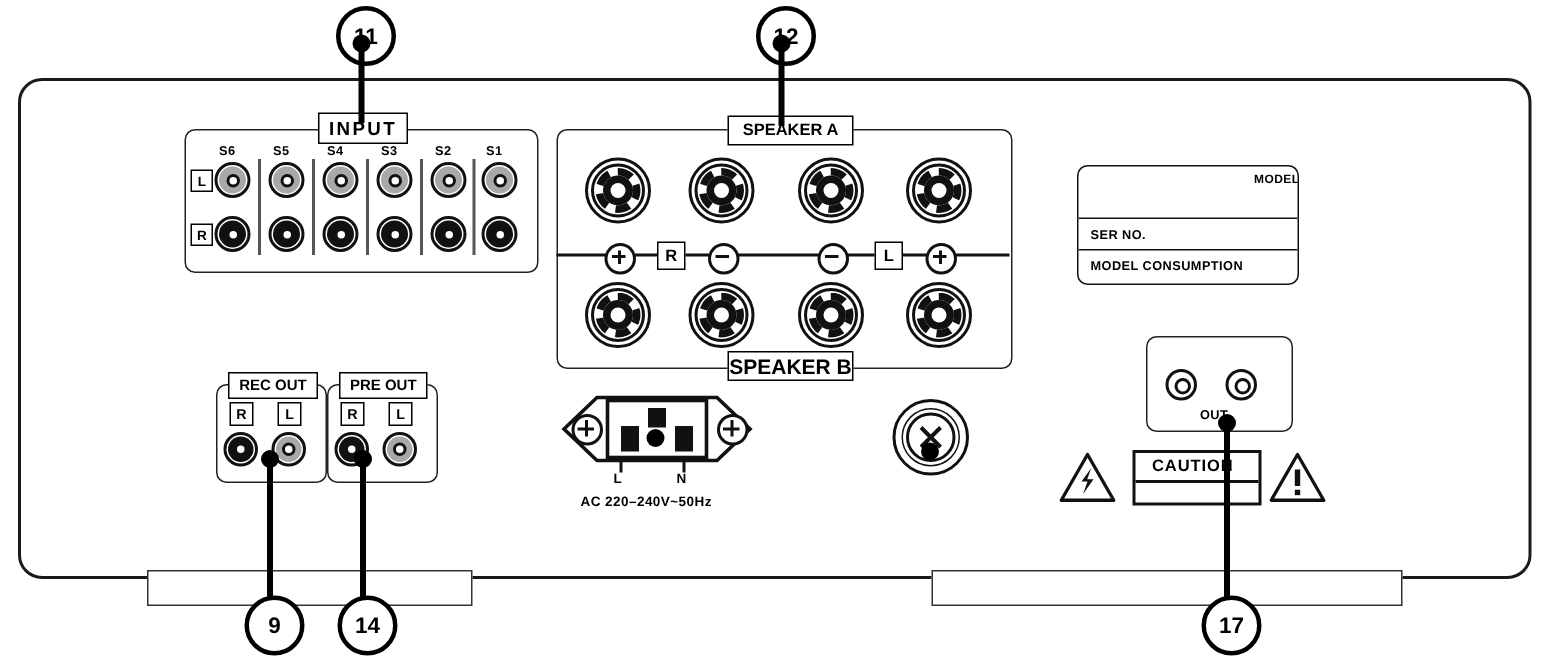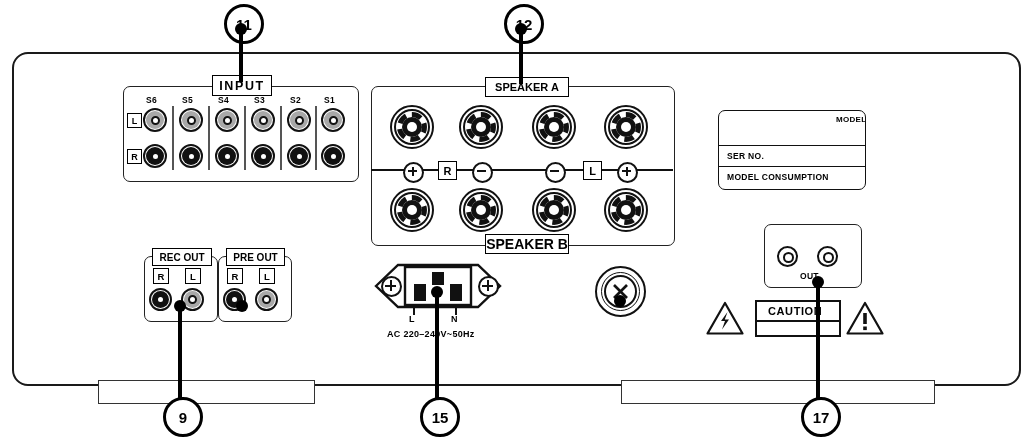--- a/index.html
+++ b/index.html
@@ -335,25 +335,25 @@
   <div class="callout" style="left:504px;top:4px;width:34px;height:80px;">
     <div class="bub" style="left:0;top:0;">12</div>
     <div class="stem" style="top:30px;height:50px;"></div>
   </div>
 
   <div class="callout" style="left:163px;top:305px;width:34px;height:125px;">
     <div class="stem" style="top:0;height:98px;"></div>
     <div class="bub" style="left:0;top:92px;">9</div>
   </div>
 
-
-  <div class="callout" style="left:420px;top:290px;width:34px;height:140px;">
-    <div class="stem" style="top:0;height:113px;"></div>
-    <div class="bub" style="left:0;top:107px;">15</div>
-  </div>
+  <div class="callout" style="left:225px;top:305px;width:34px;height:125px;">
+    <div class="stem" style="top:0;height:98px;"></div>
+    <div class="bub" style="left:0;top:92px;">14</div>
+  </div>
+
 
 
   <div class="callout" style="left:801px;top:280px;width:34px;height:150px;text-align:center;">
     <div class="stem" style="top:0;height:123px;"></div>
     <div class="bub" style="left:0;top:117px;">17</div>
   </div>
 
   <div class="abs" style="left:235px;top:23px;width:12px;height:12px;border-radius:50%;background:#000;z-index:21;"></div>
   <div class="abs" style="left:515px;top:23px;width:12px;height:12px;border-radius:50%;background:#000;z-index:21;"></div>
   <div class="abs" style="left:174px;top:300px;width:12px;height:12px;border-radius:50%;background:#000;z-index:21;"></div>

